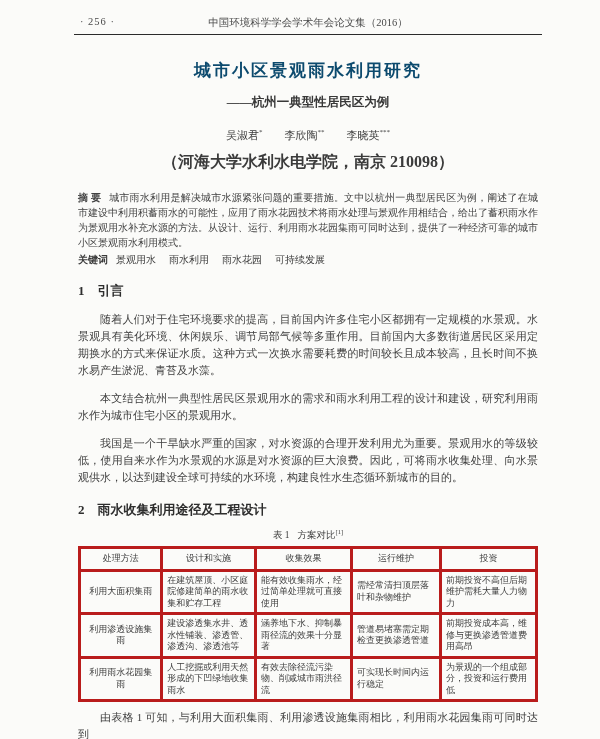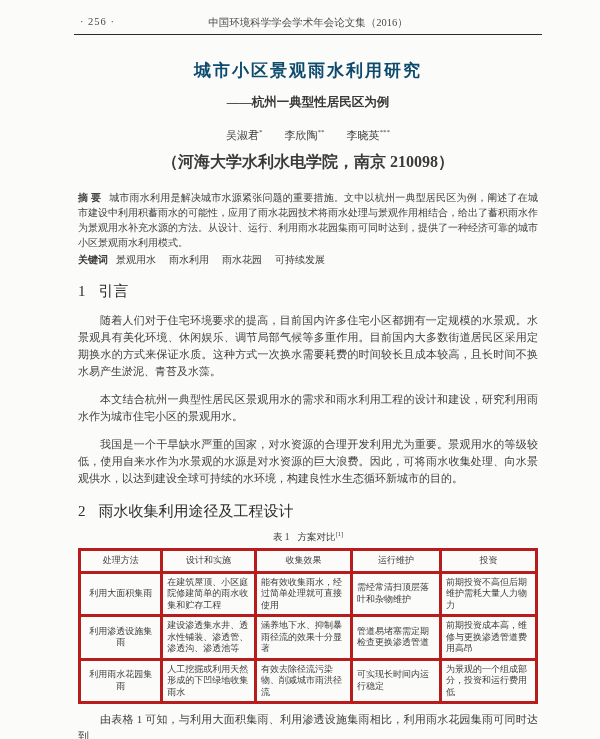--- a/index.html
+++ b/index.html
@@ -41,21 +41,21 @@
   .author sup { font-size:7px; }
   .affiliation { text-align:center; font-size:16px; margin-top:9px;font-weight:bold; }
   .abstract {
     font-size:10px; line-height:15px; margin-top:17px;
     text-align:justify; color:#414141;
   }
   .b-label { font-weight:bold; margin-right:8px; }
   .keywords { font-size:10px; line-height:15px; margin-top:2px; }
   .kw { margin-right:13px; }
   .section-h {
-    font-size:15px; font-weight:normal; color:#2e2e2e;
+    font-size:13px; font-weight:bold; color:#2e2e2e;
     margin-top:15px;
   }
   .sec-num { margin-right:13px; }
   .body-p {
     font-size:11px; line-height:17px; text-indent:2em;
     text-align:justify; margin-top:11px; color:#404040;
   }
   .table-caption { text-align:center; font-size:9.5px; margin-top:9px; }
   .table-caption sup { font-size:6.5px; }
   .cap-label { margin-right:8px; }

